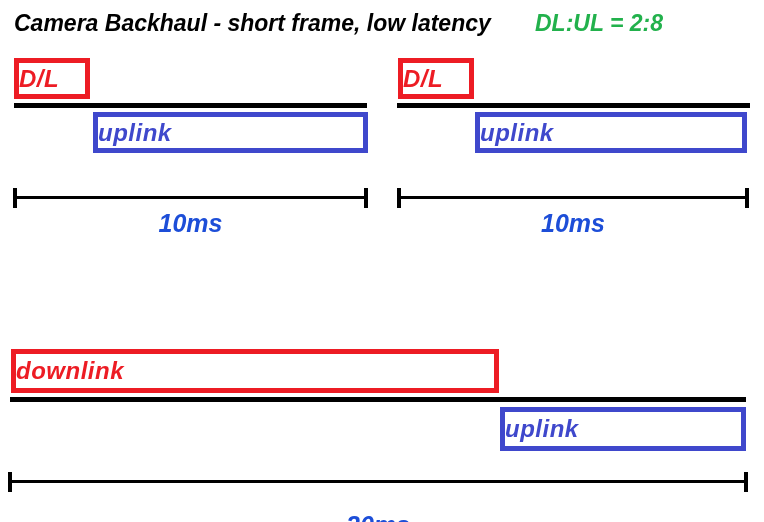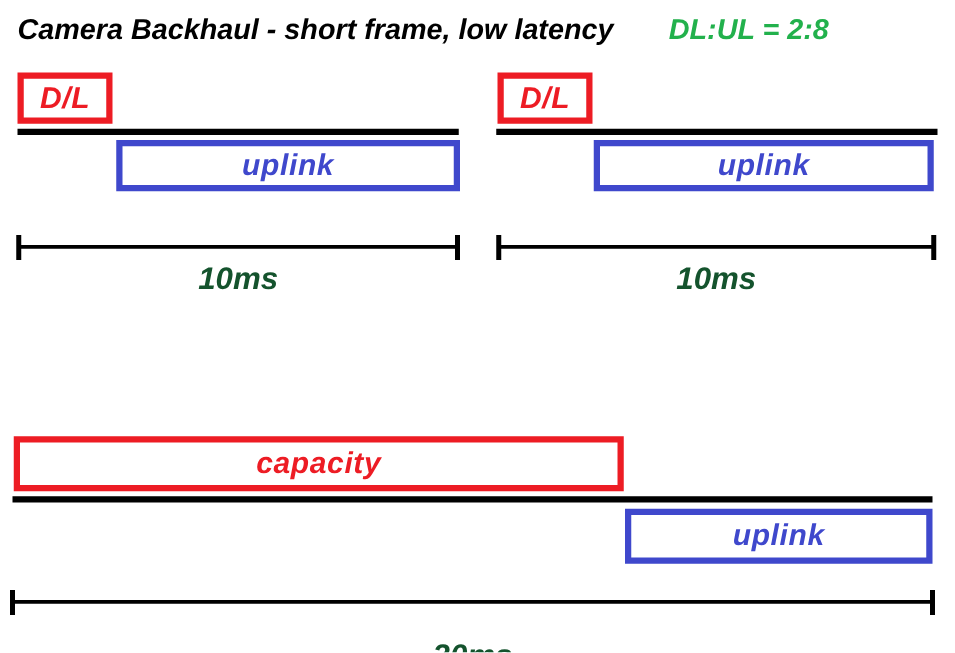--- a/index.html
+++ b/index.html
@@ -27,21 +27,21 @@
     position: absolute;
     font-size: 23px;
     color: #22B14C;
     white-space: nowrap;
   }
   .box {
     position: absolute;
     box-sizing: border-box;
     display: flex;
     align-items: center;
-    justify-content: center;
+    justify-content: flex-start;
     background: #ffffff;
   }
   .box span {
     font-size: 24px;
     letter-spacing: 0.5px;
     white-space: nowrap;
   }
   .box.red   { border: 5px solid #ED1C24; color: #ED1C24; }
   .box.blue  { border: 5px solid #3F48CC; color: #3F48CC; }
   .hline {
@@ -66,21 +66,21 @@
     top: 0;
     width: 4px;
     height: 20px;
     background: #000000;
   }
   .ruler .tick.l { left: 0; }
   .ruler .tick.r { right: 0; }
   .rlabel {
     position: absolute;
     font-size: 25px;
-    color: #14532d;
+    color: #1d4ed8;
     text-align: center;
     white-space: nowrap;
   }
 </style>
 </head>
 <body>
 
 <div class="canvas">
 
   <div class="title" style="left:14px; top:10px;">Camera Backhaul - short frame, low latency</div>
@@ -109,21 +109,21 @@
   </div>
   <div class="ruler" style="left:397px; top:188px; width:352px;">
     <div class="rline"></div>
     <div class="tick l"></div>
     <div class="tick r"></div>
   </div>
   <div class="rlabel" style="left:397px; top:209px; width:352px;">10ms</div>
 
 
   <div class="box red" style="left:11px; top:349px; width:488px; height:44px;">
-    <span>capacity</span>
+    <span>downlink</span>
   </div>
   <div class="hline" style="left:10px; top:397px; width:736px;"></div>
   <div class="box blue" style="left:500px; top:407px; width:246px; height:44px;">
     <span>uplink</span>
   </div>
   <div class="ruler" style="left:8px; top:472px; width:740px;">
     <div class="rline"></div>
     <div class="tick l"></div>
     <div class="tick r"></div>
   </div>

